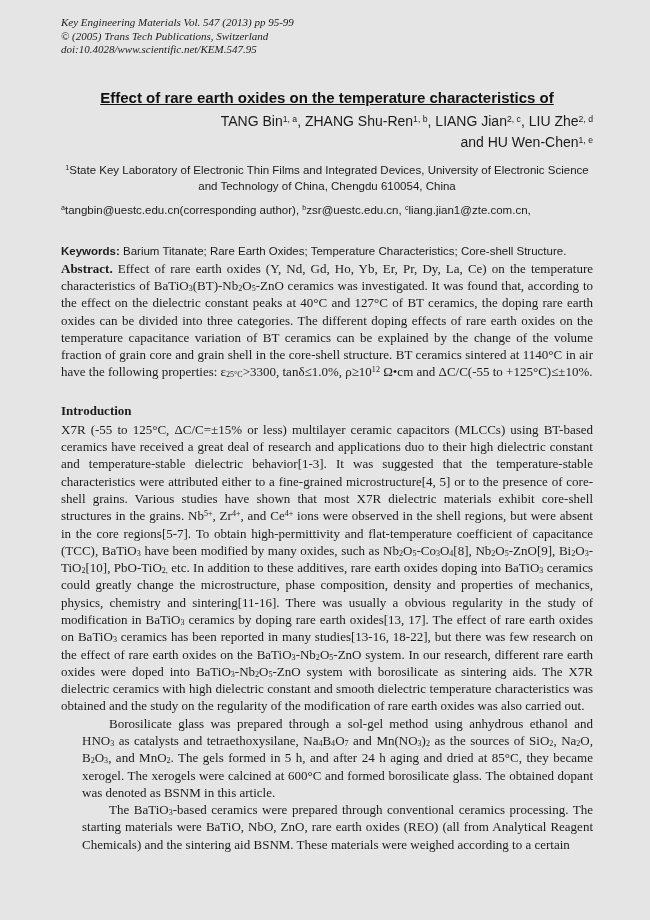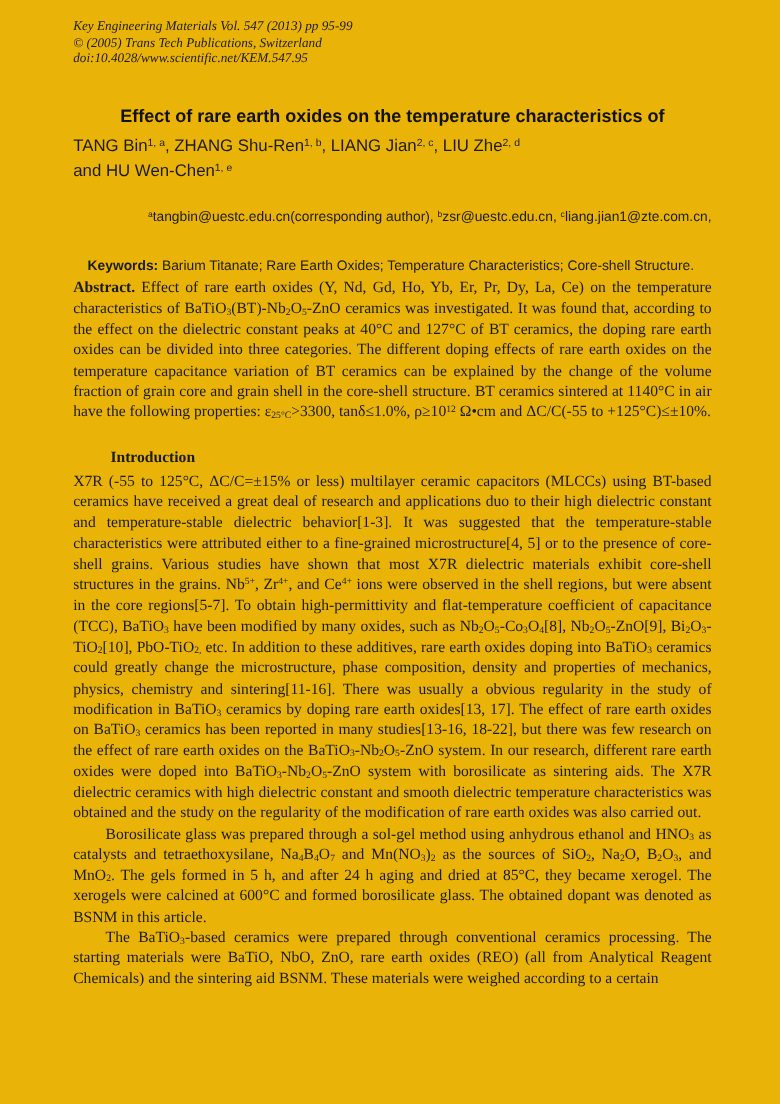--- a/index.html
+++ b/index.html
@@ -11,64 +11,64 @@
     width: 650px;
     height: 920px;
     overflow: hidden;
     color: #1b1b1b;
   }
   .page {
     box-sizing: border-box;
     width: 650px;
     height: 920px;
     padding: 16px 57px 0 61px;
-    background: #eab308;
+    background: #e5e5e5;
   }
   .pub-header {
     font: italic 11px/1.24 "Liberation Serif", serif;
     color: #1b1b1b;
   }
   .title {
     font: bold 15px/1.4 "Liberation Sans", sans-serif;
     text-align: center;
     margin: 30px 0 3px 0;
     color: #111;
   }
-  .title .tline { display: block; }
+  .title .tline { display: block; text-decoration: underline; }
   .authors {
     font: 14px/1.5 "Liberation Sans", sans-serif;
-    text-align: left;
+    text-align: right;
   }
   .affil {
     font: 11.5px/1.4 "Liberation Sans", sans-serif;
     text-align: center;
     margin-top: 9px;
   }
   .emails {
     font: 11.5px/1.4 "Liberation Sans", sans-serif;
-    text-align: right;
-    margin-top: 20px;
+    text-align: left;
+    margin-top: 8px;
   }
   .keywords {
     font: 11.5px/1.35 "Liberation Sans", sans-serif;
-    margin: 26px 0 0 12px;
+    margin: 26px 0 0 0;
   }
   .body-par {
     font: 13px/1.33 "Liberation Serif", serif;
     text-align: justify;
     margin: 0;
   }
   .abstract { }
   .sec {
     font: bold 13px/1.33 "Liberation Serif", serif;
     margin: 0;
   }
-  .sec-intro { margin-top: 21px; margin-bottom: 2px; margin-left: 31px; }
+  .sec-intro { margin-top: 21px; margin-bottom: 2px; }
   .sec-exp { margin-top: 4px; }
-  .indent { text-indent: 27px; }
+  .indent { text-indent: 27px; margin-left: 21px; }
   sub, sup {
     line-height: 0;
     font-size: 0.62em;
   }
   sup { vertical-align: 0.5em; }
   sub { vertical-align: -0.17em; }
 </style>
 </head>
 <body>
 
@@ -82,20 +82,21 @@
 
   <h1 class="title">
     <span class="tline">Effect of rare earth oxides on the temperature characteristics of</span>
   </h1>
 
   <div class="authors">
     <div>TANG Bin<sup>1, a</sup>, ZHANG Shu-Ren<sup>1, b</sup>, LIANG Jian<sup>2, c</sup>, LIU Zhe<sup>2, d</sup></div>
     <div>and HU Wen-Chen<sup>1, e</sup></div>
   </div>
 
+  <div class="affil"><sup>1</sup>State Key Laboratory of Electronic Thin Films and Integrated Devices, University of Electronic Science and Technology of China, Chengdu 610054, China</div>
 
   <div class="emails">
     <div><sup>a</sup>tangbin@uestc.edu.cn(corresponding author), <sup>b</sup>zsr@uestc.edu.cn, <sup>c</sup>liang.jian1@zte.com.cn,</div>
   </div>
 
   <p class="keywords"><b>Keywords:</b> Barium Titanate; Rare Earth Oxides; Temperature Characteristics; Core-shell Structure.</p>
 
   <p class="body-par abstract"><b>Abstract.</b> Effect of rare earth oxides (Y, Nd, Gd, Ho, Yb, Er, Pr, Dy, La, Ce) on the temperature characteristics of BaTiO<sub>3</sub>(BT)-Nb<sub>2</sub>O<sub>5</sub>-ZnO ceramics was investigated. It was found that, according to the effect on the dielectric constant peaks at 40°C and 127°C of BT ceramics, the doping rare earth oxides can be divided into three categories. The different doping effects of rare earth oxides on the temperature capacitance variation of BT ceramics can be explained by the change of the volume fraction of grain core and grain shell in the core-shell structure. BT ceramics sintered at 1140°C in air have the following properties: ε<sub>25°C</sub>&gt;3300, tanδ≤1.0%, ρ≥10<sup>12</sup> Ω•cm and ΔC/C(-55 to +125°C)≤±10%.</p>
 
   <h2 class="sec sec-intro">Introduction</h2>

